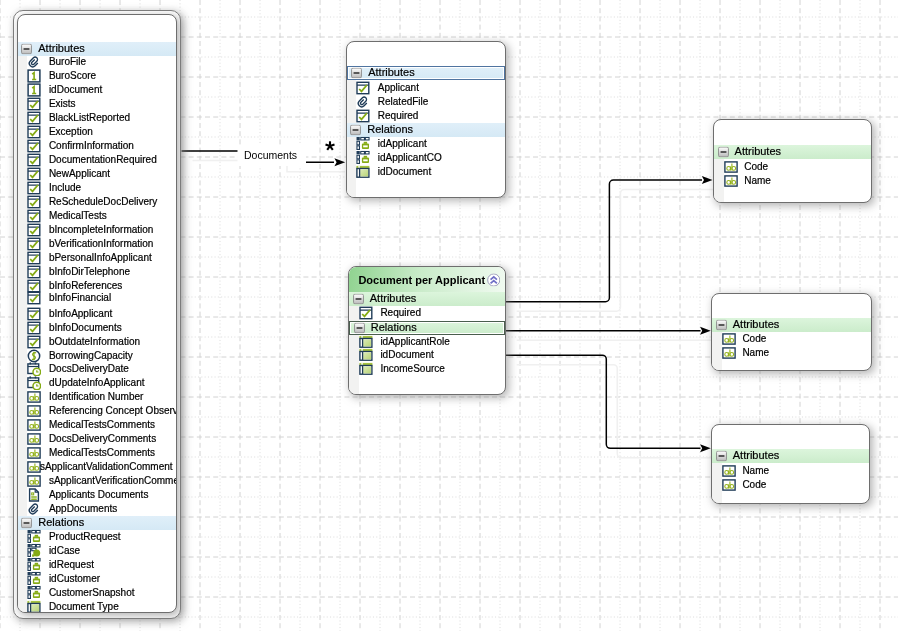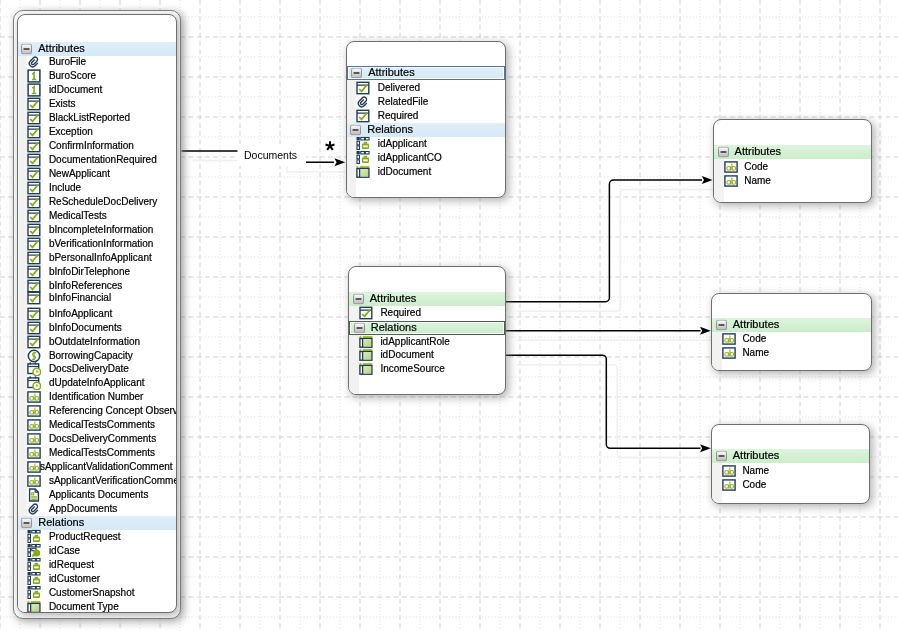--- a/index.html
+++ b/index.html
@@ -572,21 +572,21 @@
           </svg>
         </span>
         <span class="bt">Attributes</span>
       </div>
 <div class="row" style="top:39.40px">
         <span class="ri" style="left:9.6px">
           <svg class="ic" width="14" height="14" aria-hidden="true">
             <use href="#i-chk"></use>
           </svg>
         </span>
-        <span class="rt" style="left:31px">Delivered</span>
+        <span class="rt" style="left:31px">Applicant</span>
       </div>
 <div class="row" style="top:53.36px">
         <span class="ri" style="left:9.6px">
           <svg class="ic" width="14" height="14" aria-hidden="true">
             <use href="#i-clip"></use>
           </svg>
         </span>
         <span class="rt" style="left:31px">RelatedFile</span>
       </div>
 <div class="row" style="top:67.32px">
@@ -624,20 +624,28 @@
 <div class="row" style="top:123.40px">
         <span class="ri" style="left:9.6px">
           <svg class="ic" width="14" height="13" aria-hidden="true">
             <use href="#i-tab"></use>
           </svg>
         </span>
         <span class="rt" style="left:31px">idDocument</span>
       </div>
     </div>
 <div class="shape box" style="left:348.4px;top:266.2px;width:157.3px;height:128.8px">
+      <div class="hdr hgreen" style="height:25.0px">
+        <span class="ht">Document per Applicant</span>
+        <span class="hb">
+          <svg class="ic" width="13.5" height="13.5" aria-hidden="true">
+            <use href="#i-col"></use>
+          </svg>
+        </span>
+      </div>
 <div class="gut" style="top:25.0px"></div>
 <div class="bar bgreen" style="top:25.00px;height:14.0px">
         <span class="bi">
           <svg class="ic" width="11" height="11" aria-hidden="true">
             <use href="#i-min"></use>
           </svg>
         </span>
         <span class="bt">Attributes</span>
       </div>
 <div class="row" style="top:39.20px">

